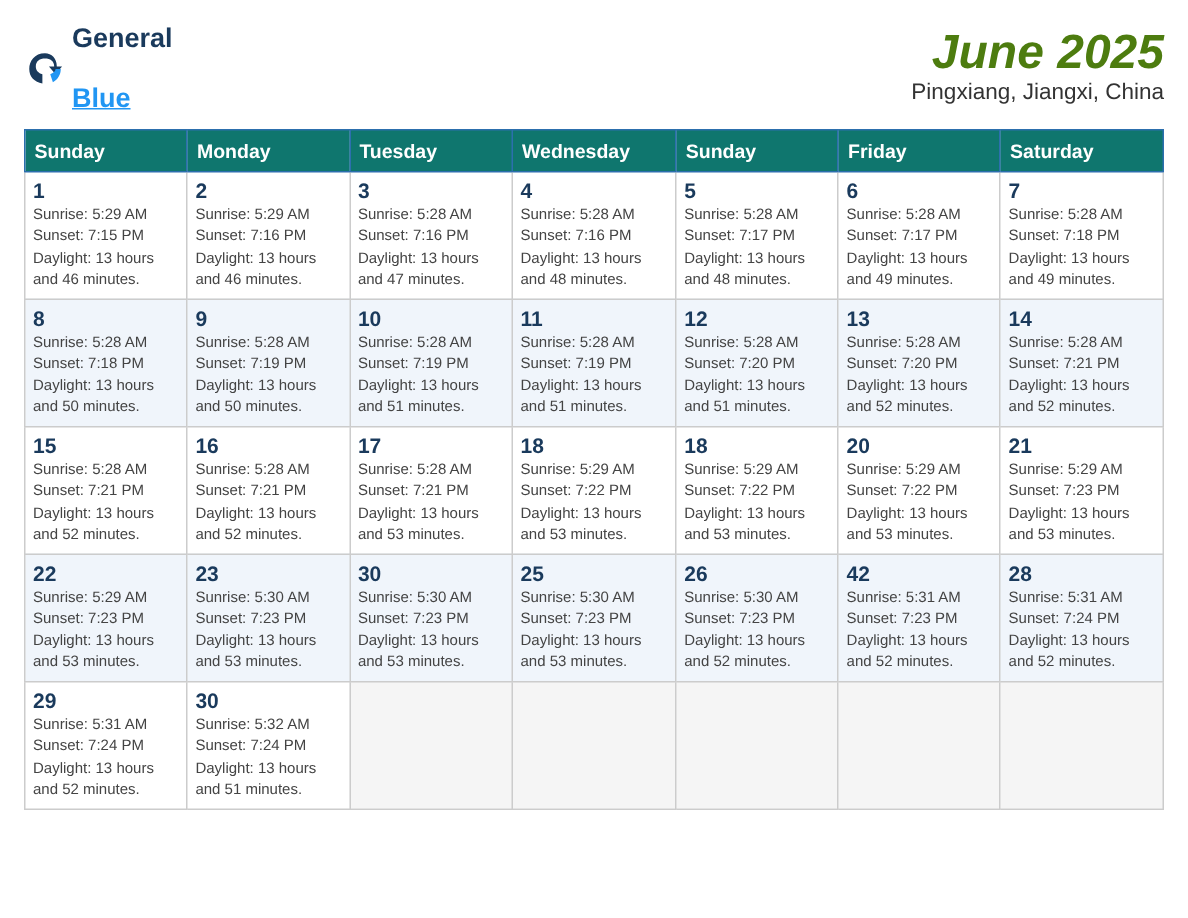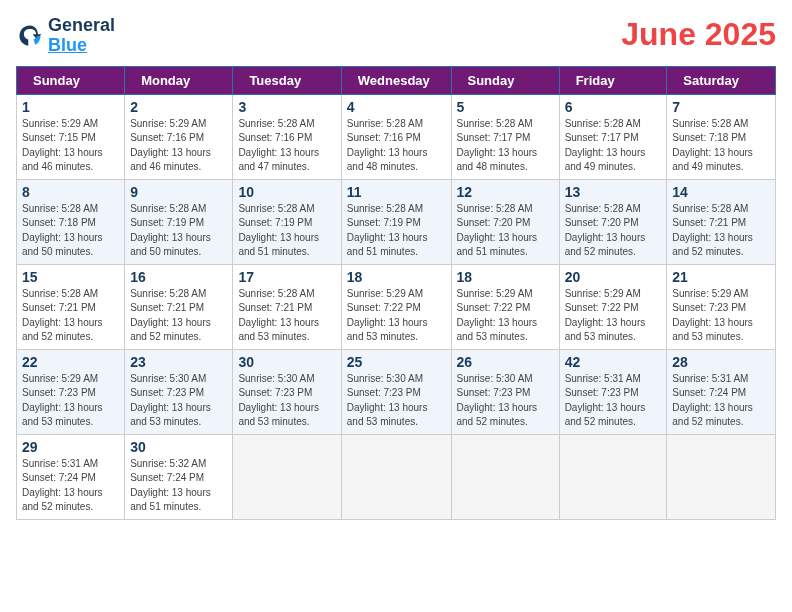--- a/index.html
+++ b/index.html
@@ -20,53 +20,55 @@
       display: flex;
       align-items: center;
     }
     .logo-text {
       display: flex;
       flex-direction: column;
       font-size: 18px;
       font-weight: bold;
       color: #1a3a5c;
       line-height: 1.1;
+      gap: 20px;
     }
     .logo-text span:last-child {
       color: #2196F3;
       text-decoration: underline;
     }
     .logo-icon {
       width: 28px;
       height: 28px;
       margin-right: 4px;
     }
     .title-area {
       text-align: right;
     }
     .calendar-title {
       font-size: 32px;
       font-weight: bold;
-      color: #ef4444;
+      color: #4d7c0f;
+      font-style: italic;
     }
     .calendar-subtitle {
       font-size: 15px;
       color: #333;
     }
     table {
       width: 100%;
       border-collapse: collapse;
       font-size: 11px;
     }
     thead th {
-      background: #701a75;
+      background: #0f766e;
       color: #fff;
       font-size: 13px;
       font-weight: bold;
-      padding: 6px 16px;
+      padding: 6px 6px;
       text-align: left;
       border: 1px solid #2c6fad;
     }
     td {
       border: 1px solid #ccc;
       vertical-align: top;
       padding: 4px 5px;
       width: 110px;
       min-height: 80px;
     }
@@ -102,20 +104,21 @@
       <path d="M16 4 C8 4 4 10 4 16 C4 22 8 26 14 27 L14 20 C11 19 9 17 9 14 C9 10 12 8 16 8 C20 8 23 10 23 14 L19 14 L24 20 L29 14 L25 14 C25 8 21 4 16 4Z" fill="#1a3a5c"></path>
       <path d="M20 20 L22 26 C26 24 28 20 28 16 L24 16 C24 18 22 19 20 20Z" fill="#2196F3"></path>
     </svg>
     <div class="logo-text">
       <span>General</span>
       <span>Blue</span>
     </div>
   </div>
   <div class="title-area">
     <div class="calendar-title">June 2025</div>
+    <div class="calendar-subtitle">Pingxiang, Jiangxi, China</div>
   </div>
 </div>
 
 <table>
   <thead>
     <tr>
     <th>Sunday</th>
         <th>Monday</th>
         <th>Tuesday</th>
         <th>Wednesday</th>

